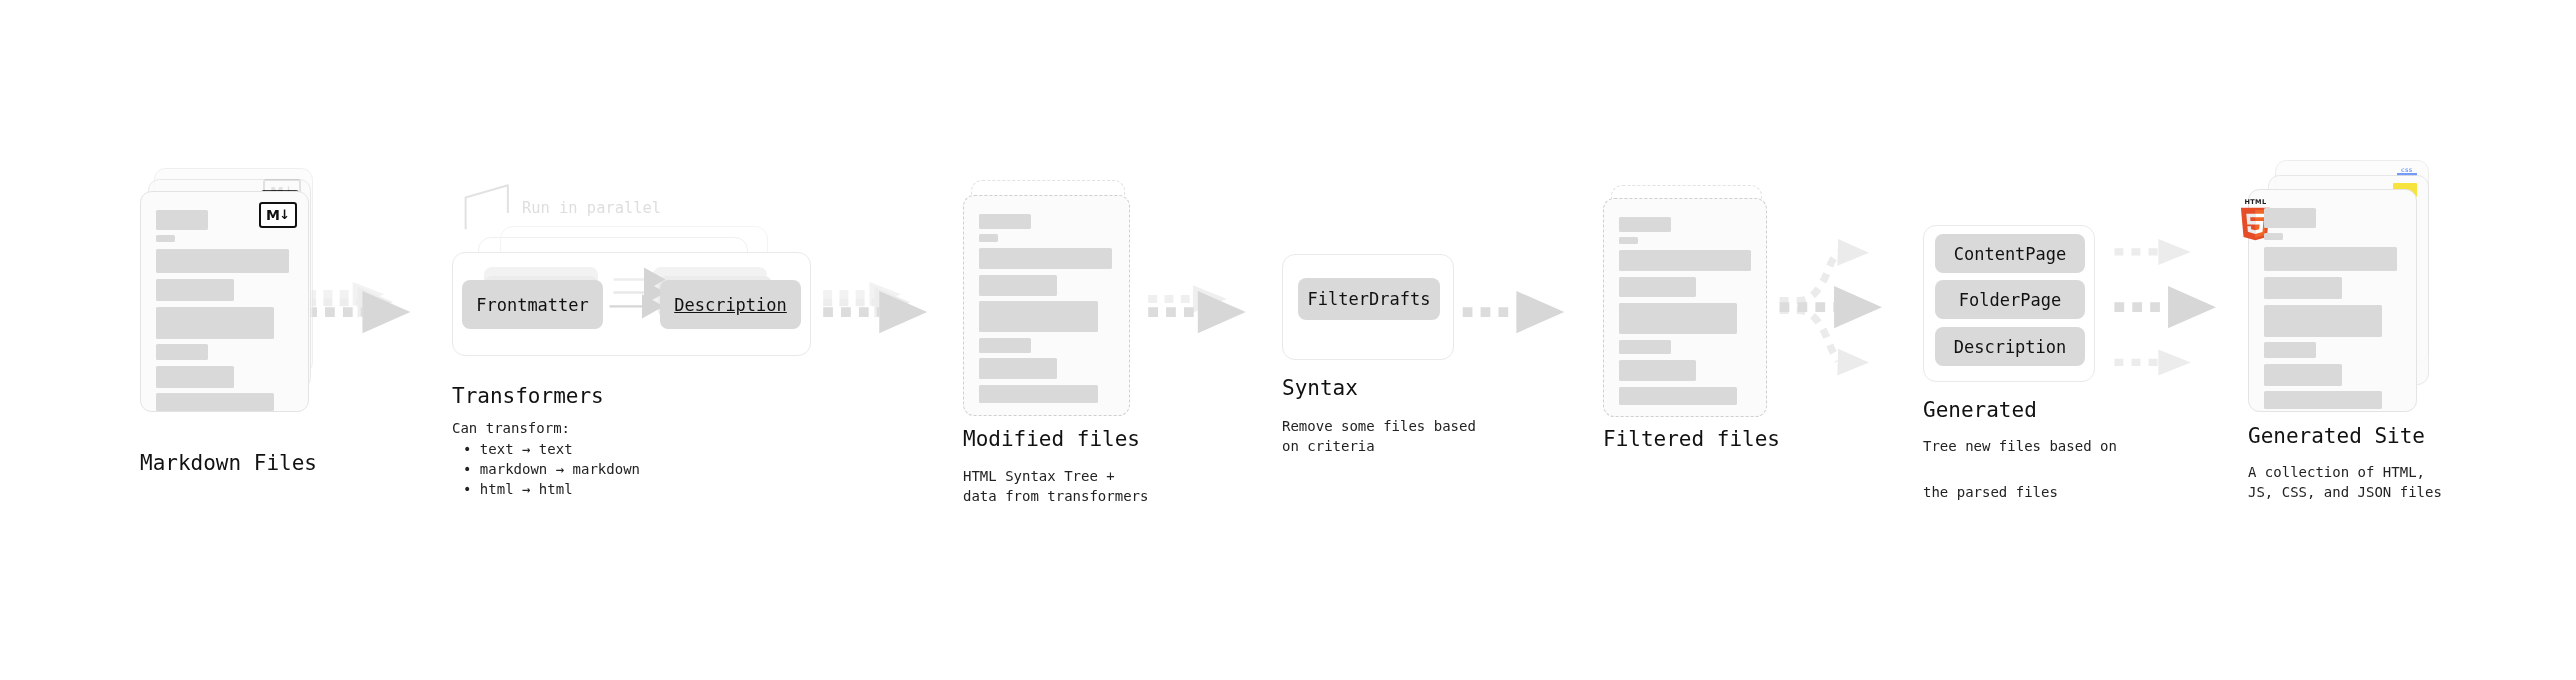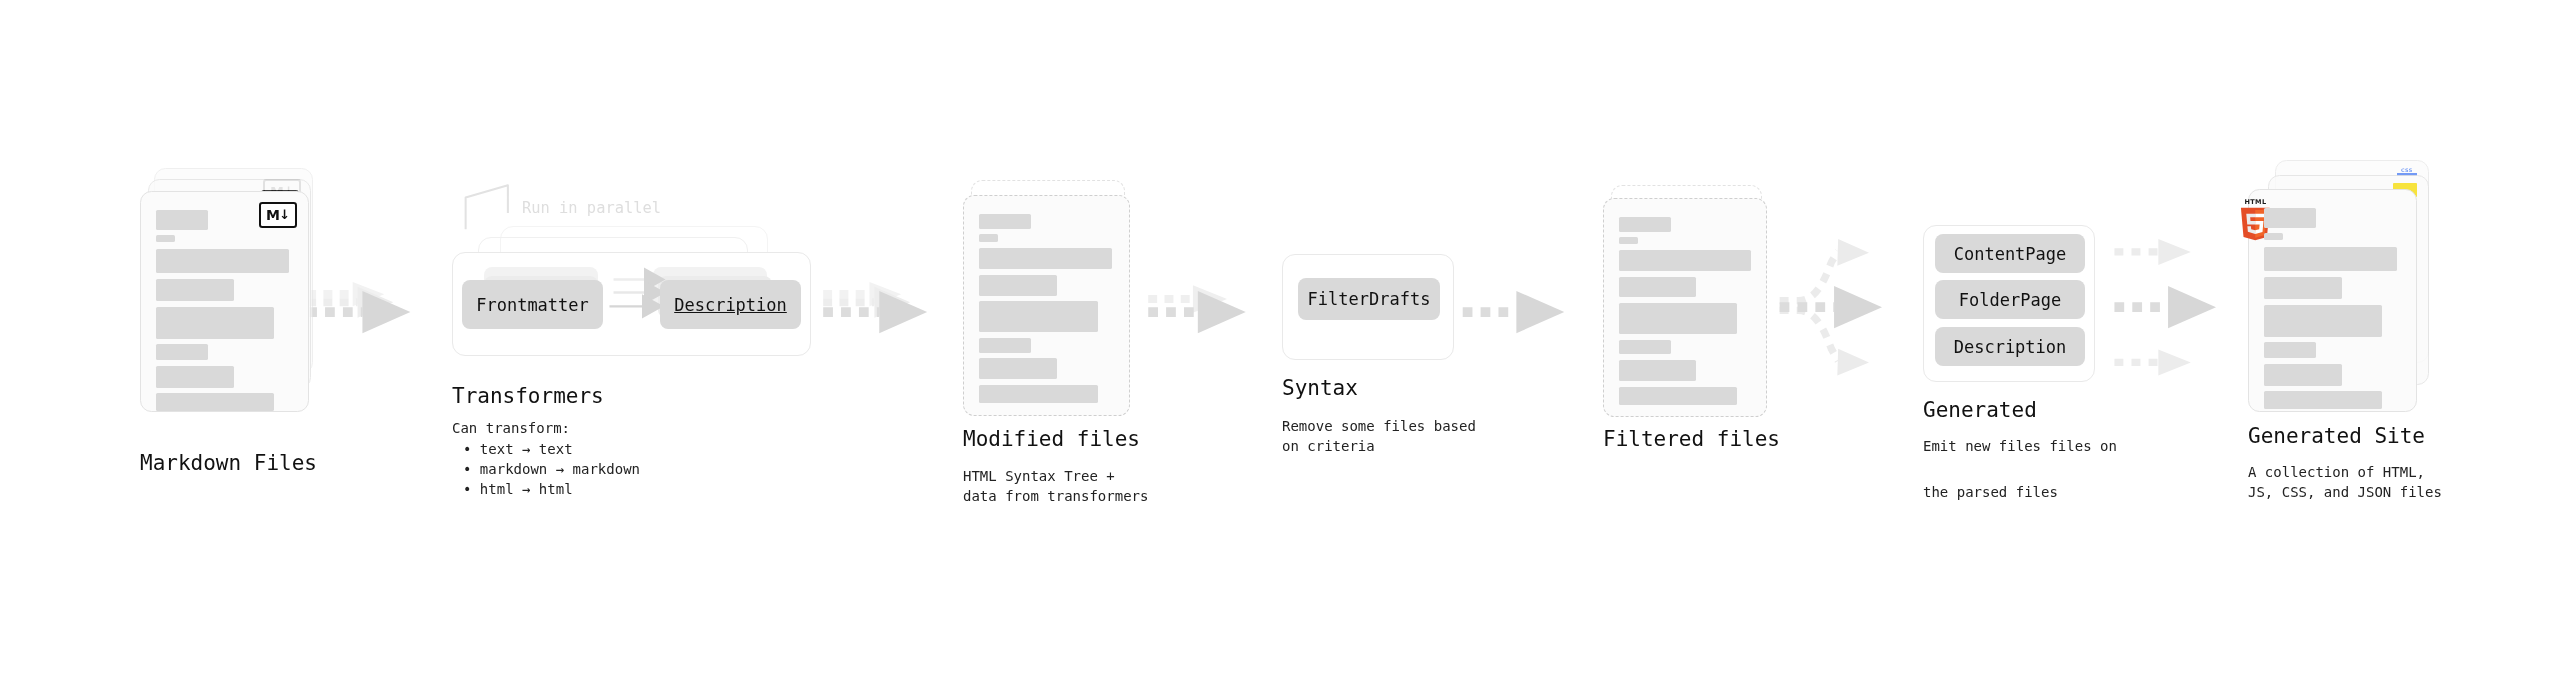--- a/index.html
+++ b/index.html
@@ -258,21 +258,21 @@
     </div>
     <div class="label" style="left:1603px;top:427px;">Filtered files</div>
   </div>
 
   <div>
     <div class="pbox" style="left:1923px;top:225px;width:172px;height:157px;border-color:#e9e9e9;"></div>
     <div class="chip" style="left:1935px;top:234px;width:150px;height:39px;">ContentPage</div>
     <div class="chip" style="left:1935px;top:280px;width:150px;height:39px;">FolderPage</div>
     <div class="chip" style="left:1935px;top:327px;width:150px;height:39px;">Description</div>
     <div class="label" style="left:1923px;top:398px;">Generated</div>
-    <div class="desc" style="left:1923px;top:436px;">Emit new files files on</div>
+    <div class="desc" style="left:1923px;top:436px;">Tree new files based on</div>
     <div class="desc" style="left:1923px;top:457px;margin-top:25px;">the parsed files</div>
   </div>
 
   <div>
 
     <div class="doc" style="left:2275px;top:160px;width:154px;height:203px;opacity:.65;">
       <div class="badge" style="right:11.4px;top:5.7px;">
         <div style="width:19.5px;text-align:center;font-family:'DejaVu Sans','Liberation Sans',sans-serif;font-size:4.9px;font-weight:bold;color:#2965f1;letter-spacing:0.4px;">
           <span>CSS</span>
         </div>

